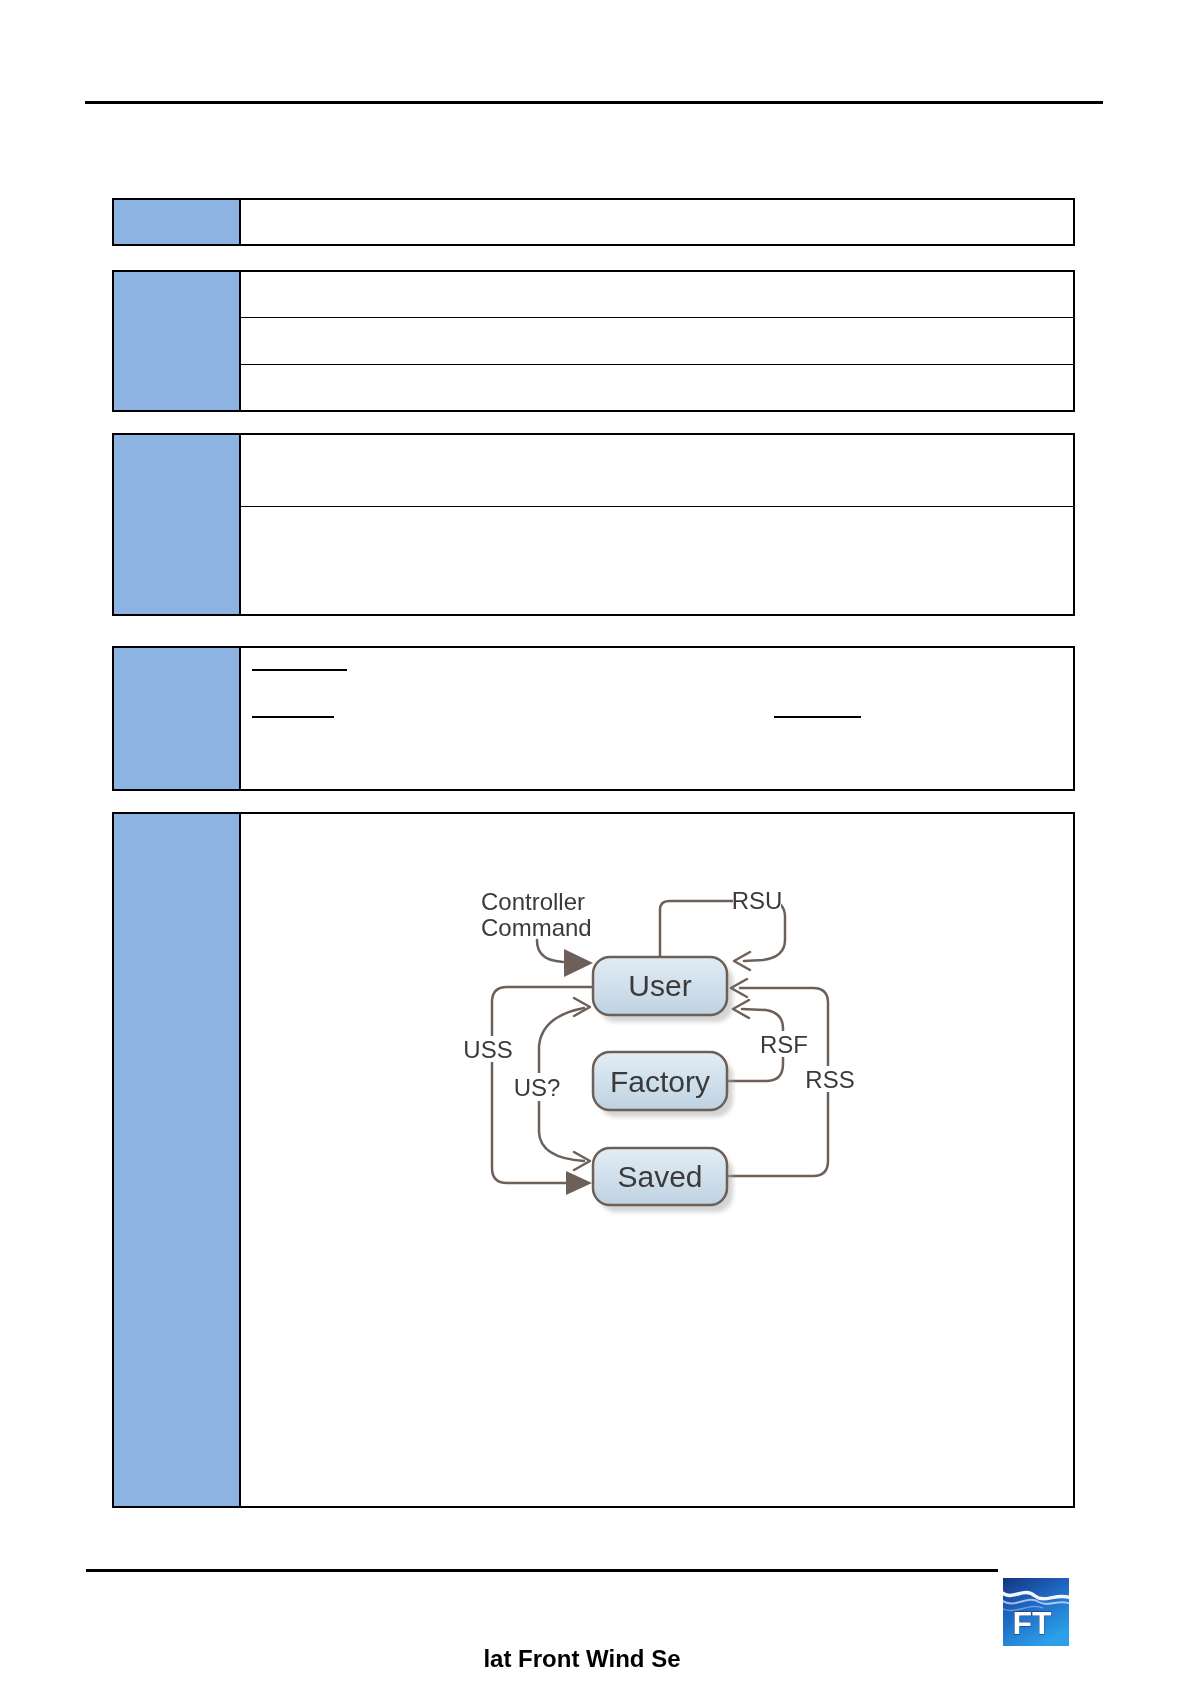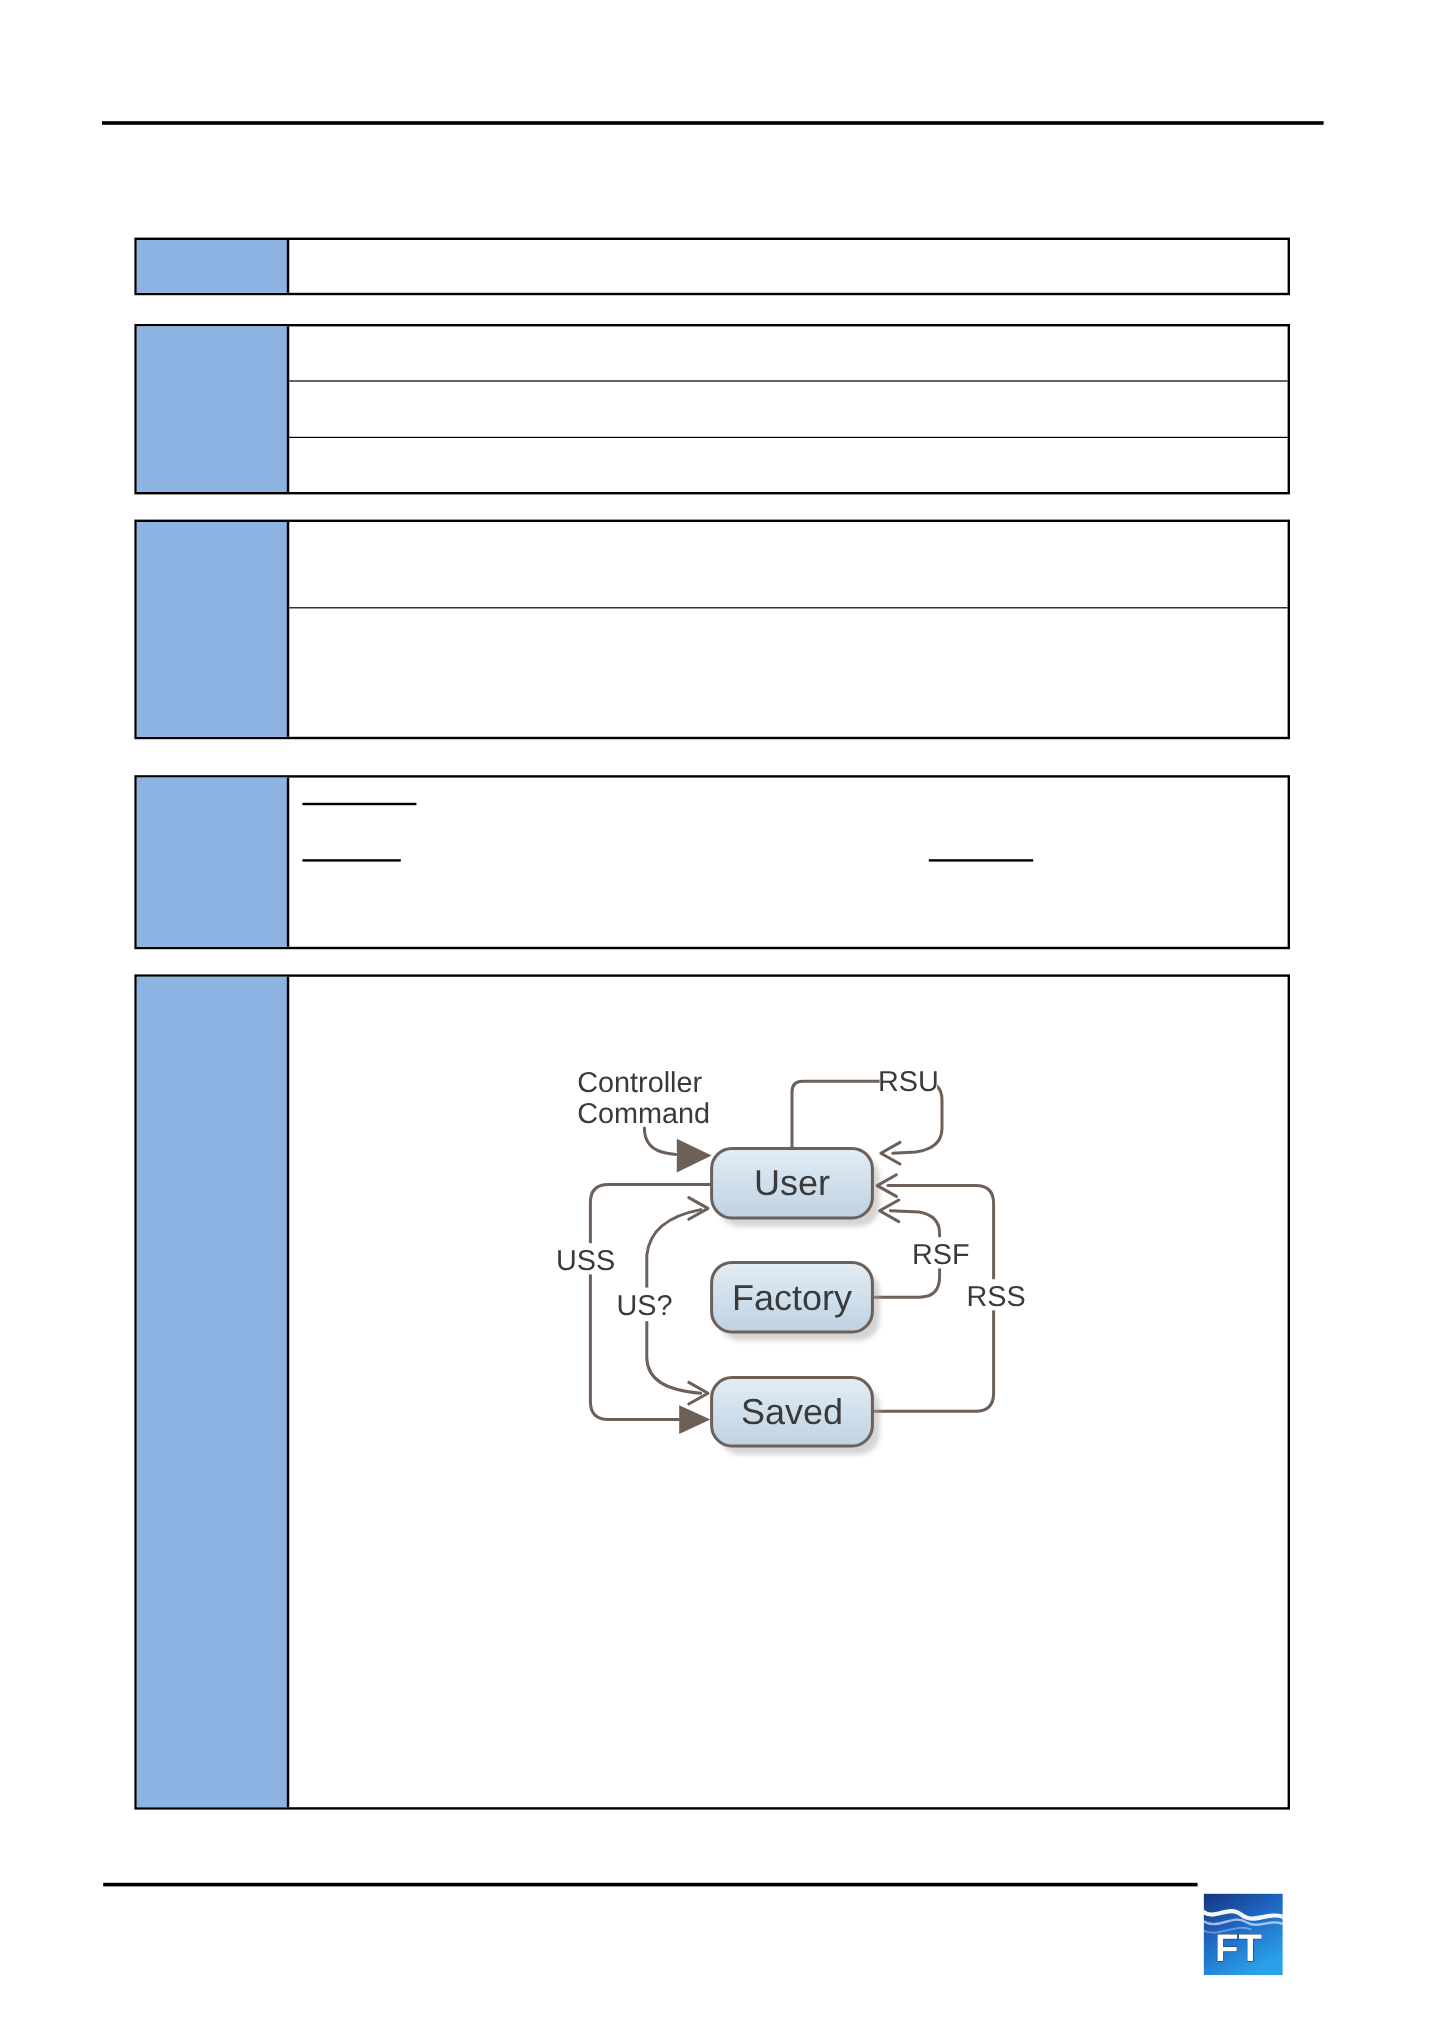--- a/index.html
+++ b/index.html
@@ -141,20 +141,21 @@
       <text x="757" y="909" text-anchor="middle">RSU</text>
       <text x="488" y="1058" text-anchor="middle">USS</text>
       <text x="537" y="1096" text-anchor="middle">US?</text>
       <text x="784" y="1053" text-anchor="middle">RSF</text>
       <text x="830" y="1088" text-anchor="middle">RSS</text>
     </g>
   </svg>
 
   <div class="rule" style="left:86px; top:1569px; width:912px; height:3px;"></div>
 
+  <div class="footer-text">lat Front Wind Se</div>
 
   <svg class="logo-svg" width="66" height="68" viewBox="0 0 66 68">
     <defs>
       <linearGradient id="logoGrad" x1="0" y1="0" x2="0.55" y2="1">
         <stop offset="0" stop-color="#16337e"></stop>
         <stop offset="0.45" stop-color="#1d64c0"></stop>
         <stop offset="1" stop-color="#2b9fe8"></stop>
       </linearGradient>
     </defs>
     <rect x="0" y="0" width="66" height="68" fill="url(#logoGrad)"></rect>

